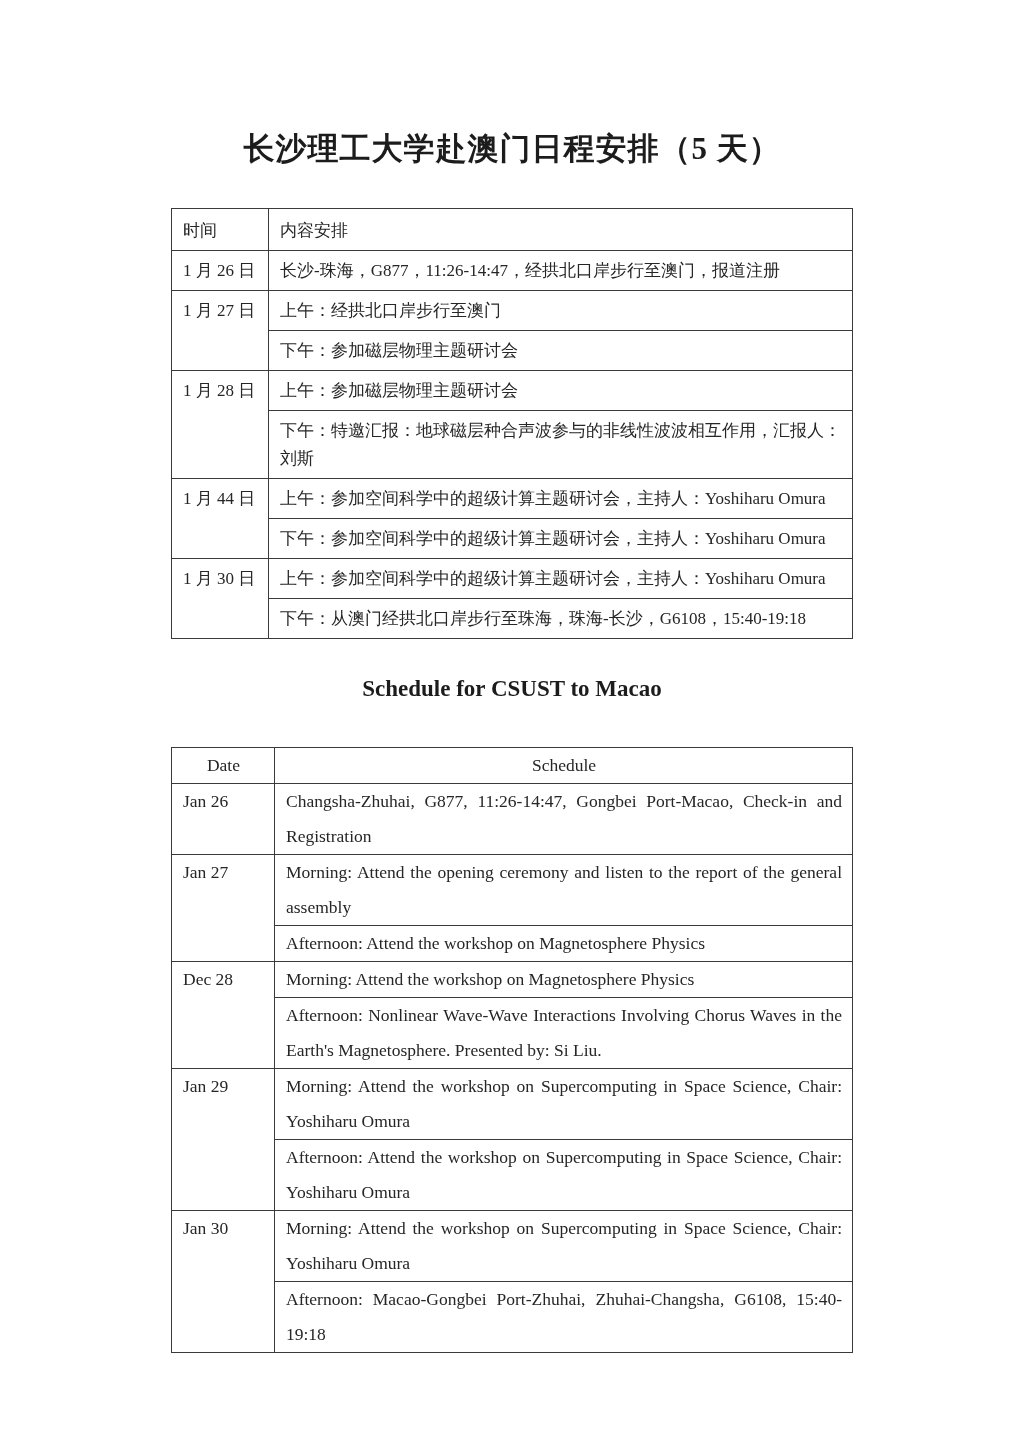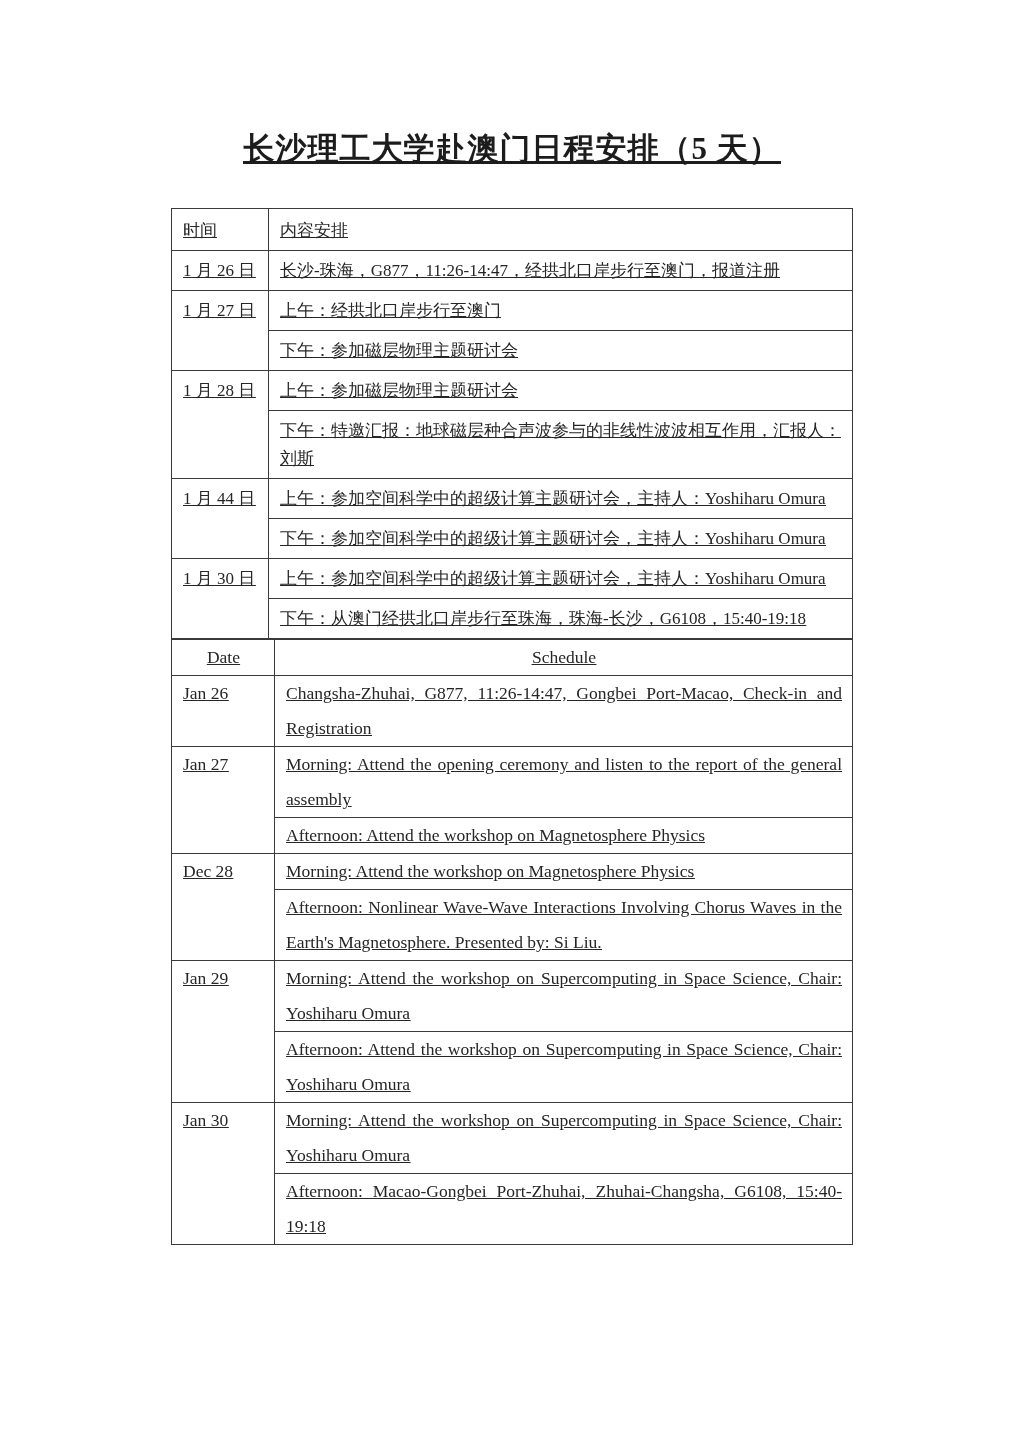--- a/index.html
+++ b/index.html
@@ -1,15 +1,15 @@
 <!DOCTYPE html>
 <html><head>
 <meta charset="utf-8">
 <style>
-  * { margin: 0; padding: 0; box-sizing: border-box; text-decoration: underline; }
+  * { margin: 0; padding: 0; box-sizing: border-box; }
   html, body { background: #ffffff; }
   body {
     width: 1024px;
     height: 1448px;
     font-family: "Liberation Serif", "DejaVu Serif", serif;
     color: #1f1f1f;
     position: relative;
     overflow: hidden;
   }
   .doc {
@@ -102,20 +102,21 @@
     <tr>
       <td class="c-date" rowspan="2">1 月 30 日</td>
       <td>上午：参加空间科学中的超级计算主题研讨会，主持人：Yoshiharu Omura</td>
     </tr>
     <tr>
       <td>下午：从澳门经拱北口岸步行至珠海，珠海-长沙，G6108，15:40-19:18</td>
     </tr>
   </tbody>
     </table>
 
+  <div class="title-en">Schedule for CSUST to Macao</div>
 
   <table class="tbl-en">
     <tbody>
         <tr class="hdr">
       <td class="c-date">Date</td>
       <td>Schedule</td>
     </tr>
     <tr>
       <td class="c-date">Jan 26</td>
       <td class="sched">Changsha-Zhuhai, G877, 11:26-14:47, Gongbei Port-Macao, Check-in and Registration</td>

